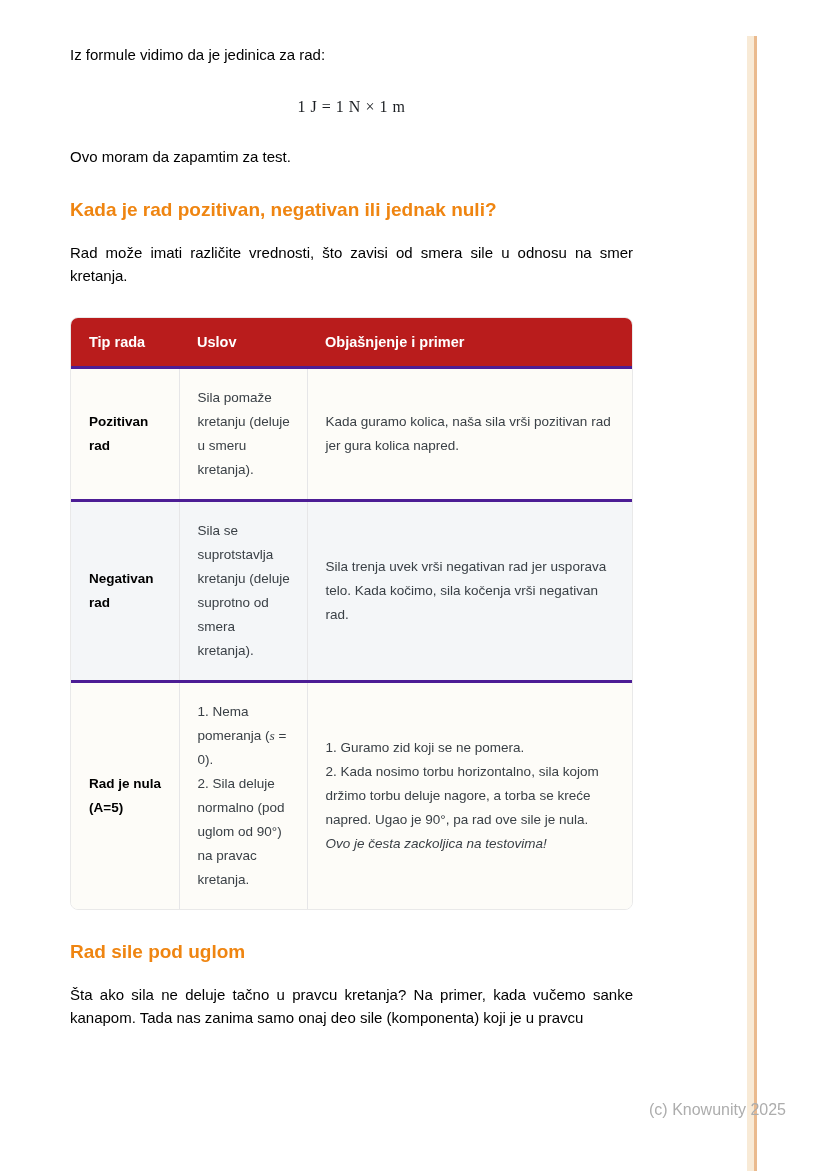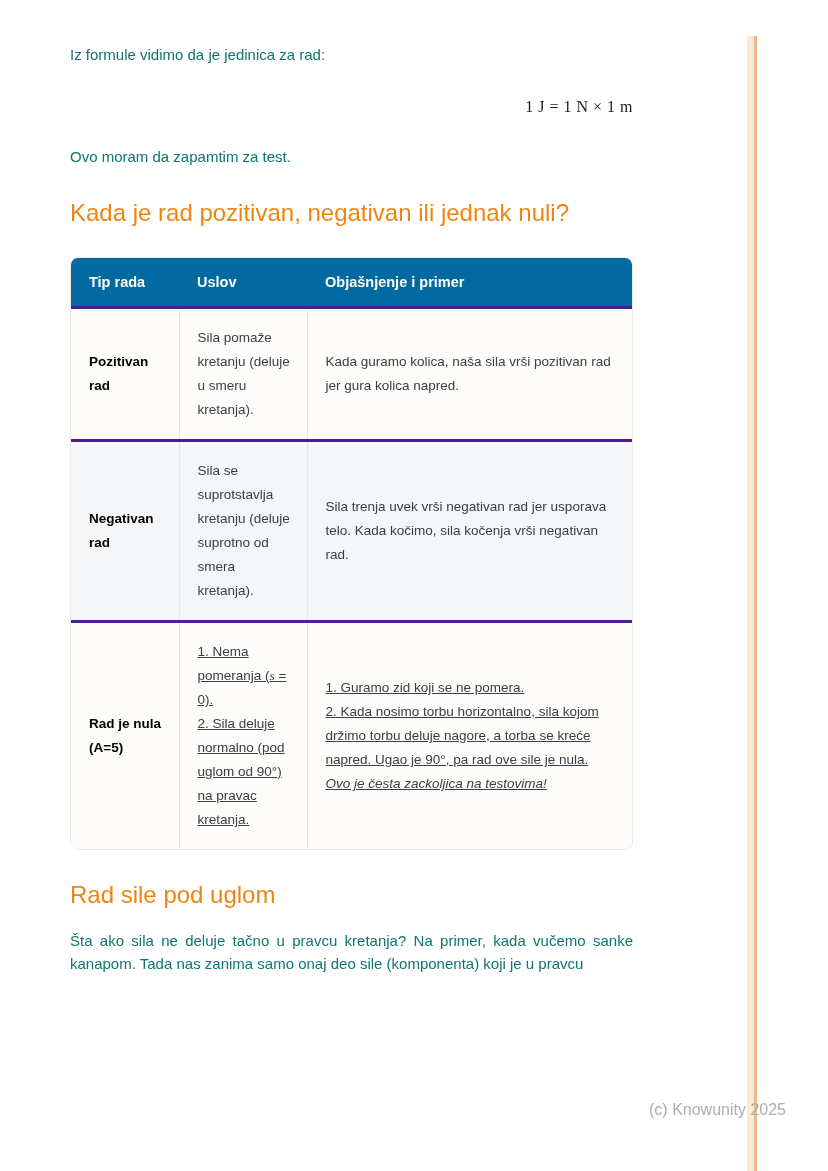--- a/index.html
+++ b/index.html
@@ -21,55 +21,55 @@
   }
   .content {
     position:absolute;
     left:70px;
     top:44px;
     width:563px;
   }
   .body-text {
     font-size:15px;
     line-height:1.5;
-    color:#0f766e;
+    color:#000000;
   }
   .justify { text-align:justify; }
   .formula {
     font-family:"Liberation Serif", serif;
     font-size:16px;
     color:#1b1e22;
-    text-align:right;
+    text-align:center;
     margin:31px 0 30px 0;
     letter-spacing:0.5px;
   }
   .note { margin-top:8px; }
   .heading {
-    font-size:24px;
-    font-weight:400;
+    font-size:19px;
+    font-weight:700;
     color:#ef8511;
     margin-top:31px;
   }
   .para { margin-top:21px; }
   .table-wrap {
     margin-top:30px;
     border-radius:8px;
     overflow:hidden;
     border:1px solid #e9e9e9;
   }
   table {
     width:100%;
     border-collapse:collapse;
     table-layout:fixed;
   }
   col.c1 { width:108px; }
   col.c2 { width:128px; }
   col.c3 { width:325px; }
   thead th {
-    background:#0369a1;
+    background:#b91c1c;
     color:#ffffff;
     font-size:14.5px;
     font-weight:700;
     text-align:left;
     padding:16px 14px 16px 18px;
     vertical-align:middle;
   }
   tbody td {
     font-size:13.5px;
     line-height:24px;
@@ -78,21 +78,21 @@
     vertical-align:middle;
     border-top:3px solid #4c1d95;
   }
   tbody td + td { border-left:1px solid #e6e6e8; }
   tbody tr.r-odd  { background:#fdfcf8; }
   tbody tr.r-even { background:#f4f6f8; }
   td.col-type {
     font-weight:700;
     color:#000000;
   }
-  td.preline { white-space:pre-line;text-decoration:underline; }
+  td.preline { white-space:pre-line; }
   .var {
     font-family:"Liberation Serif", serif;
     font-style:italic;
   }
   em.ital { font-style:italic;text-align:center; }
   .watermark {
     position:absolute;
     top:1101px;
     right:42px;
     font-size:16px;
@@ -108,20 +108,21 @@
 <div class="content">
 
   <p class="body-text">Iz formule vidimo da je jedinica za rad:</p>
 
   <p class="formula">1 J = 1 N × 1 m</p>
 
   <p class="body-text note">Ovo moram da zapamtim za test.</p>
 
   <h2 class="heading">Kada je rad pozitivan, negativan ili jednak nuli?</h2>
 
+  <p class="body-text justify para">Rad može imati različite vrednosti, što zavisi od smera sile u odnosu na smer kretanja.</p>
 
   <div class="table-wrap">
     <table>
       <colgroup>
           <col class="c1">
           <col class="c2">
           <col class="c3">
         </colgroup>
       <thead>
         <tr>

